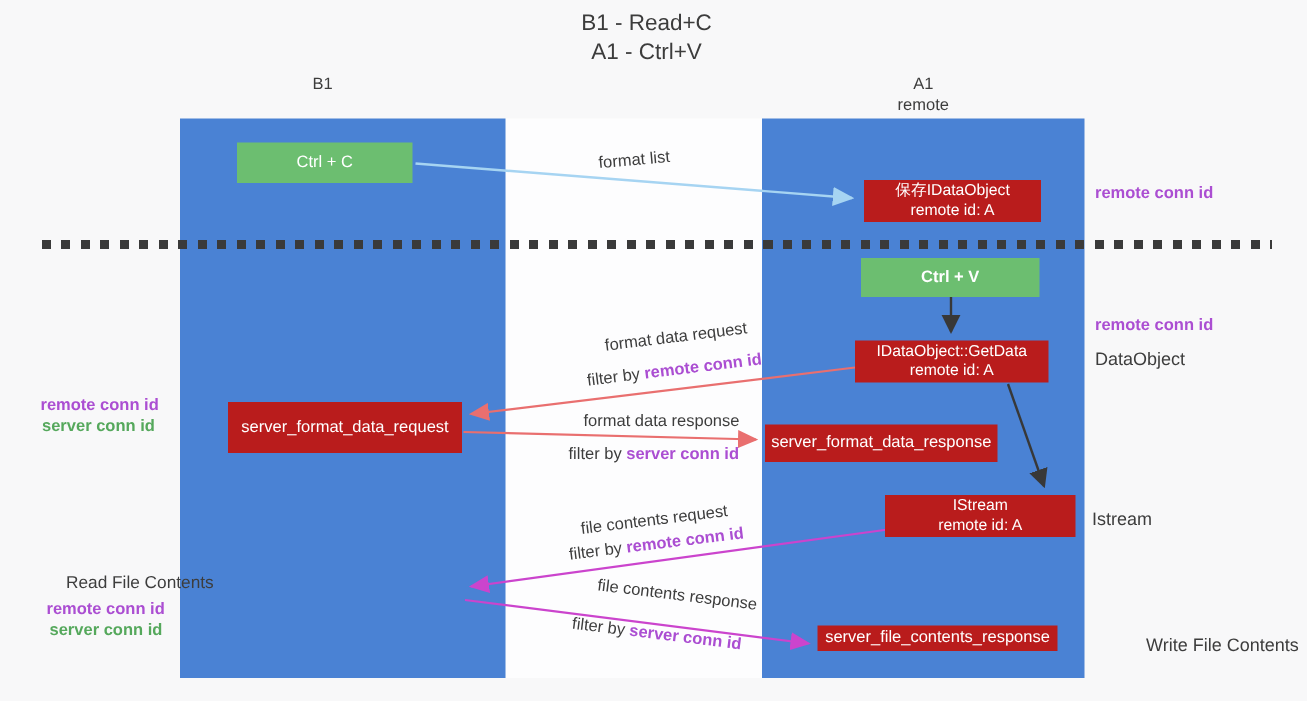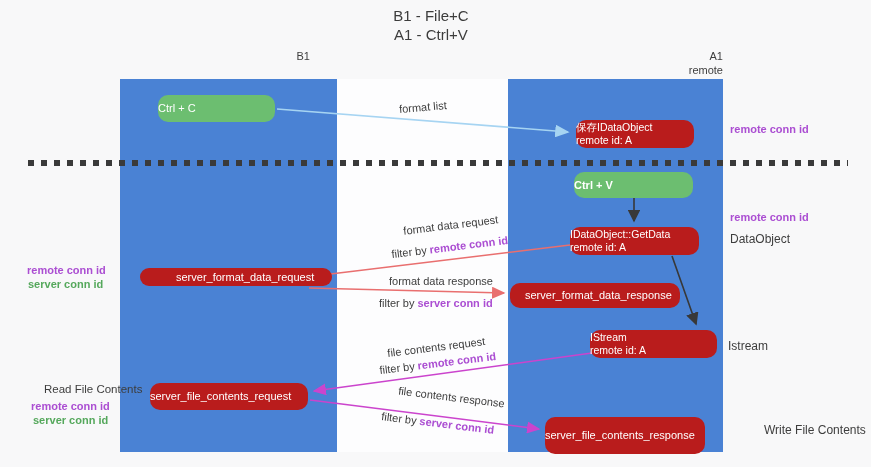--- a/index.html
+++ b/index.html
@@ -6,29 +6,29 @@
   body{font-family:"Liberation Sans","DejaVu Sans",sans-serif;background:#f8f8f9;}
   #stage{position:relative;width:871px;height:467px;background:#f8f8f9;overflow:hidden;}
 
   .lane{position:absolute;top:79px;height:373px;background:#4a82d4;}
   #lane-left{left:120px;width:217px;}
   #lane-right{left:508px;width:215px;}
   #midpanel{position:absolute;left:337px;top:79px;width:171px;height:373px;background:#fdfdfe;}
 
   #title{position:absolute;left:331px;top:6px;width:200px;text-align:center;
          font-size:15px;line-height:19px;color:#3c3c3c;}
-  .lane-header{position:absolute;top:49px;text-align:right;font-size:11px;line-height:14px;color:#3d3d3d;}
+  .lane-header{position:absolute;top:49px;text-align:center;font-size:11px;line-height:14px;color:#3d3d3d;}
   #hdr-left{left:120px;width:190px;}
   #hdr-right{left:508px;width:215px;}
 
   #dashes{position:absolute;left:28px;top:160px;width:820px;height:6px;
           background:repeating-linear-gradient(90deg,#3a3a3a 0 6px,transparent 6px 13px);}
 
-  .node{position:absolute;display:flex;flex-direction:column;align-items:flex-start;justify-content:center;
-        color:#fff;font-size:11px;line-height:13px;text-align:center;z-index:5;border-radius:10px;}
+  .node{position:absolute;display:flex;flex-direction:column;align-items:center;justify-content:center;
+        color:#fff;font-size:11px;line-height:13px;text-align:center;z-index:5;}
   .green{background:#6cbe70;}
   .orange{background:#b91c1c;}
   .two{font-size:10.5px;}
 
   .lbl{position:absolute;font-size:11px;color:#3d3d3d;white-space:nowrap;z-index:6;}
   .purple{color:#ab4ed2;font-weight:bold;}
   .greentx{color:#55a85c;font-weight:bold;}
   .big{font-size:12px;}
   .filter{display:flex;gap:3px;}
   .r5n{transform:rotate(-5deg);transform-origin:center;}
@@ -40,21 +40,21 @@
 </head>
 <body>
 
 <div id="stage">
 
   <div id="midpanel"></div>
   <div id="lane-left" class="lane"></div>
   <div id="lane-right" class="lane"></div>
 
   <div id="title">
-    <div>B1 - File+C</div>
+    <div>B1 - Read+C</div>
     <div>A1 - Ctrl+V</div>
   </div>
 
   <div id="hdr-left" class="lane-header">
     <div>B1</div>
   </div>
   <div id="hdr-right" class="lane-header">
     <div>A1</div>
     <div>remote</div>
   </div>
@@ -92,34 +92,31 @@
     <span>保存IDataObject</span>
     <span>remote id: A</span>
   </div>
   <div class="node green" style="left:574px;top:172px;width:119px;height:26px;font-weight:bold;">
     <span>Ctrl + V</span>
   </div>
   <div class="node orange two" style="left:570px;top:227px;width:129px;height:28px;">
     <span>IDataObject::GetData</span>
     <span>remote id: A</span>
   </div>
-  <div class="node orange" style="left:140px;top:268px;width:156px;height:18px;padding-left:36px;">
+  <div class="node orange" style="left:152px;top:268px;width:156px;height:34px;">
     <span>server_format_data_request</span>
   </div>
-  <div class="node orange" style="left:510px;top:283px;width:155px;height:25px;padding-left:15px;">
+  <div class="node orange" style="left:510px;top:283px;width:155px;height:25px;">
     <span>server_format_data_response</span>
   </div>
   <div class="node orange two" style="left:590px;top:330px;width:127px;height:28px;">
     <span>IStream</span>
     <span>remote id: A</span>
   </div>
-  <div class="node orange" style="left:150px;top:383px;width:158px;height:27px;">
-    <span>server_file_contents_request</span>
-  </div>
-  <div class="node orange" style="left:545px;top:417px;width:160px;height:37px;">
+  <div class="node orange" style="left:545px;top:417px;width:160px;height:17px;">
     <span>server_file_contents_response</span>
   </div>
 
   <div class="lbl r5n" style="left:399px;top:101px;">format list</div>
 
   <div class="lbl r7n" style="left:403px;top:219px;">format data request</div>
   <div class="lbl filter r7n" style="left:391px;top:241px;">
     <span>filter by</span>
     <span class="purple">remote conn id</span>
   </div>

